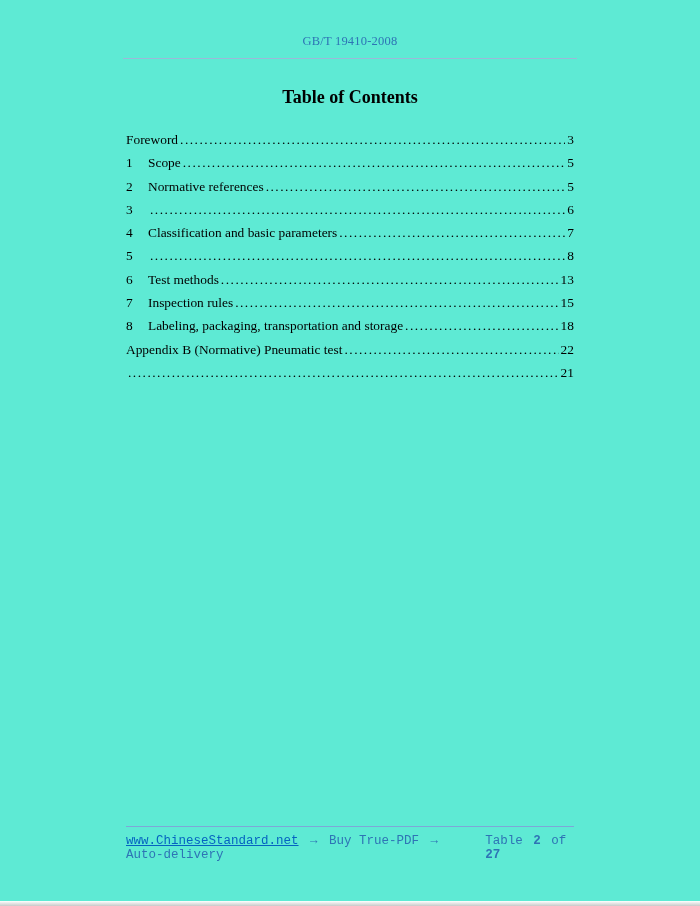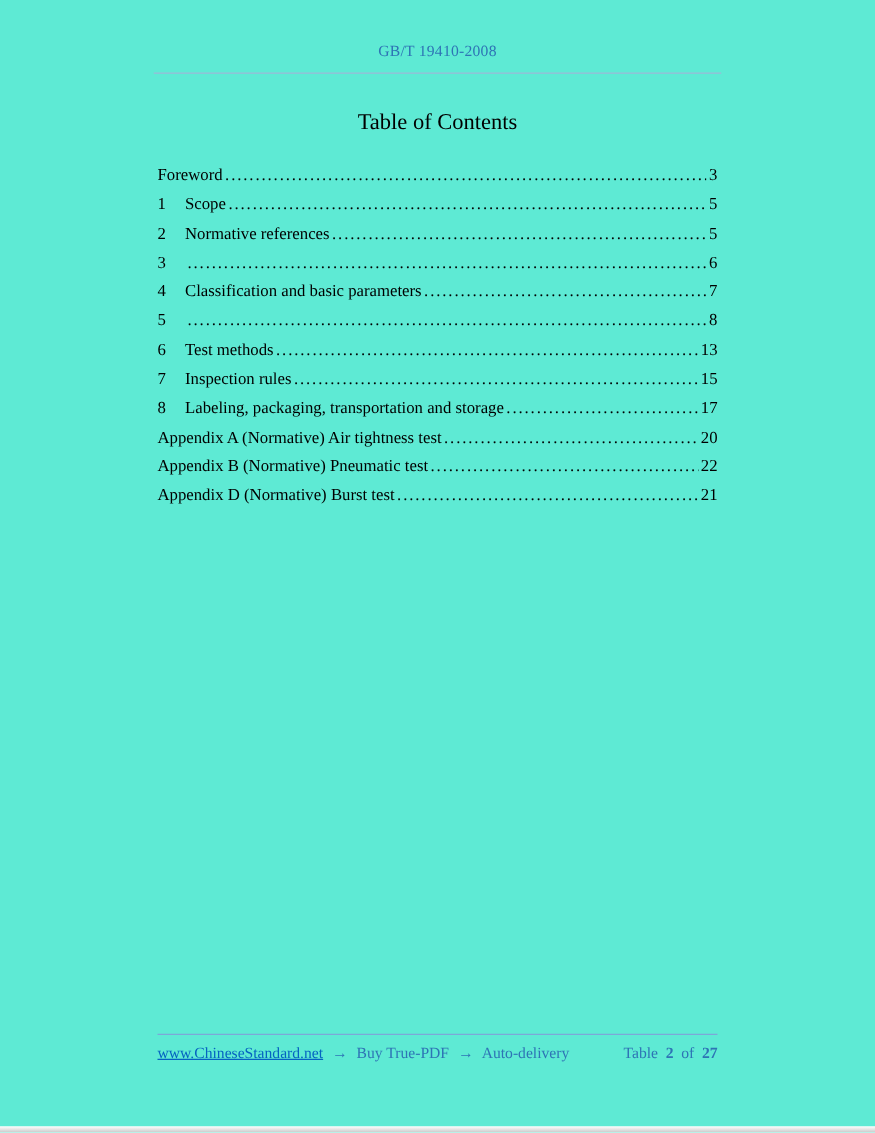--- a/index.html
+++ b/index.html
@@ -29,21 +29,21 @@
   }
   .header-rule {
     border: none;
     border-top: 1px solid #9cb9d8;
     margin: 9px 123px 0 123px;
   }
   
   .page-title {
     text-align: center;
     font-size: 18px;
-    font-weight: normal;
+    font-weight: bold;
     margin: 28px 0 20px 0;
   }
   
   .toc {
     margin: 0 126px;
   }
   .toc-row {
     display: flex;
     align-items: flex-start;
     font-size: 13.4px;
@@ -69,22 +69,22 @@
     letter-spacing: 1.5px;
   }
   .toc-page {
     flex: none;
   }
   
   .doc-footer {
     position: absolute;
     left: 126px;
     right: 126px;
-    bottom: 56px;
-    font-family: Liberation Serif, serif;
+    bottom: 44px;
+    font-family: Liberation Mono, monospace;
   }
   .footer-rule {
     border: none;
     border-top: 1px solid #7da7d8;
     margin: 0 0 7px 0;
   }
   .footer-row {
     display: flex;
     justify-content: space-between;
     align-items: baseline;
@@ -170,34 +170,28 @@
       <div class="toc-row">
         <span class="toc-num">7</span>
         <span class="toc-title">Inspection rules</span>
         <span class="toc-dots"></span>
         <span class="toc-page">15</span>
       </div>
       <div class="toc-row">
         <span class="toc-num">8</span>
         <span class="toc-title">Labeling, packaging, transportation and storage</span>
         <span class="toc-dots"></span>
-        <span class="toc-page">17</span>
-      </div>
-      <div class="toc-row">
-        <span class="toc-title">Appendix A (Normative) Air tightness test</span>
-        <span class="toc-dots"></span>
-        <span class="toc-page">20</span>
+        <span class="toc-page">18</span>
       </div>
       <div class="toc-row">
         <span class="toc-title">Appendix B (Normative) Pneumatic test</span>
         <span class="toc-dots"></span>
         <span class="toc-page">22</span>
       </div>
       <div class="toc-row">
-        <span class="toc-title">Appendix D (Normative) Burst test</span>
         <span class="toc-dots"></span>
         <span class="toc-page">21</span>
       </div>
     </div>
 
   <div class="doc-footer">
     <hr class="footer-rule">
     <div class="footer-row">
       <div class="footer-left">
         <a class="footer-link">www.ChineseStandard.net</a>

